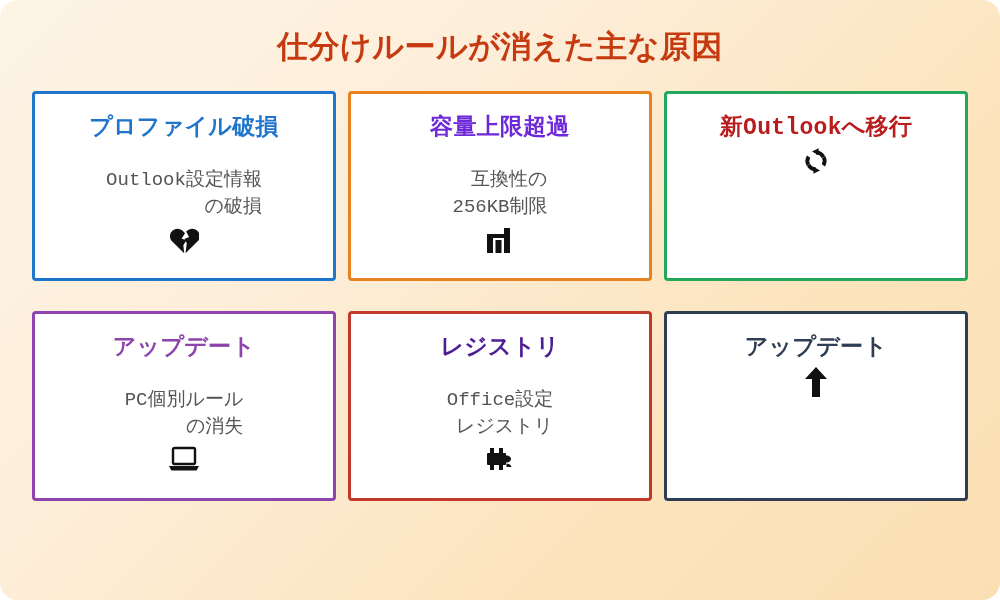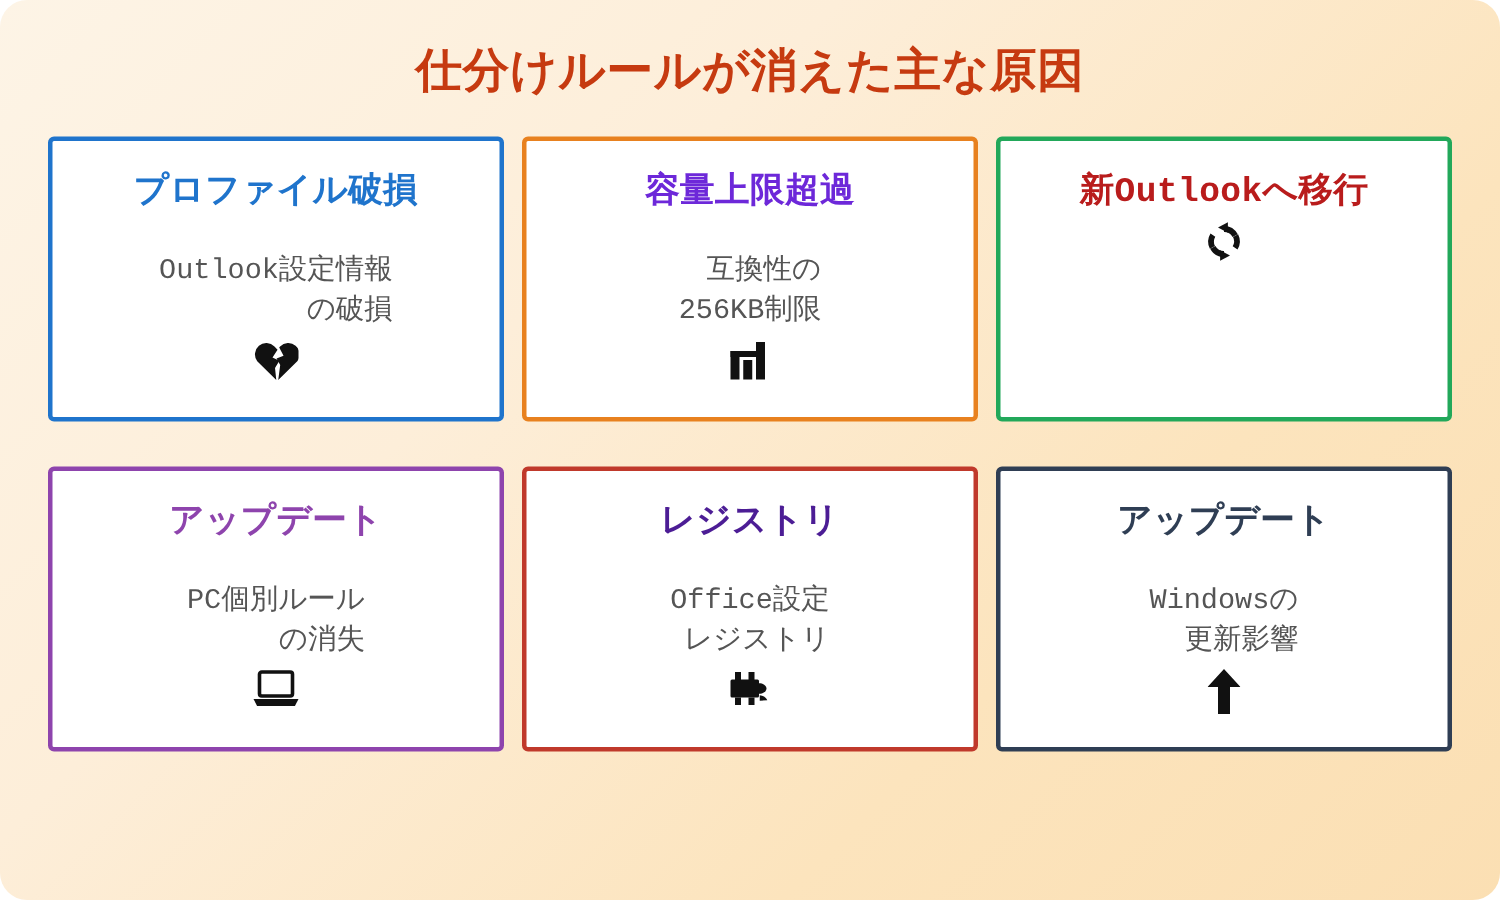--- a/index.html
+++ b/index.html
@@ -162,22 +162,20 @@
           <rect x="4" y="19" width="4" height="5" fill="#111111"></rect>
           <rect x="13" y="19" width="4" height="5" fill="#111111"></rect>
           <path fill="#111111" d="M20 9.5c3 0 5 1.6 5 3.5s-2 3.5-5 3.5z"></path>
           <path fill="#111111" d="M20.5 17.5c2.8.4 4.6 1.8 5 3.4l-5 .2z"></path>
         </svg>
       </div>
     </div>
 
     <div class="card" style="border-color: rgb(47, 62, 84);">
       <div class="card-title" style="color: rgb(47, 62, 84);">アップデート</div>
-      <div class="card-desc">Windowsの
-更新影響</div>
       <div class="card-icon">
         <svg width="22" height="30" viewBox="0 0 22 30" aria-hidden="true">
           <path fill="#111111" d="M11 0 22 12h-7v18H7V12H0z"></path>
         </svg>
       </div>
     </div>
 
   </div>
 </div>
 

